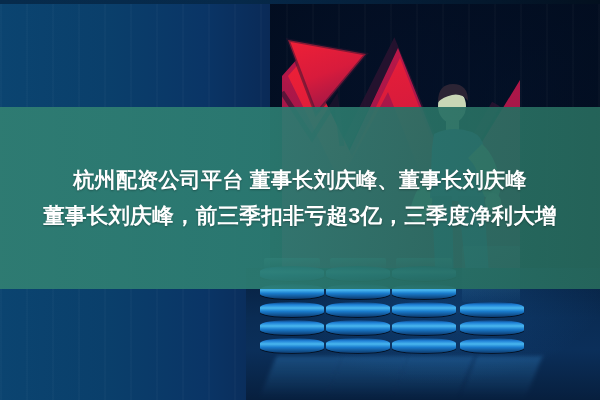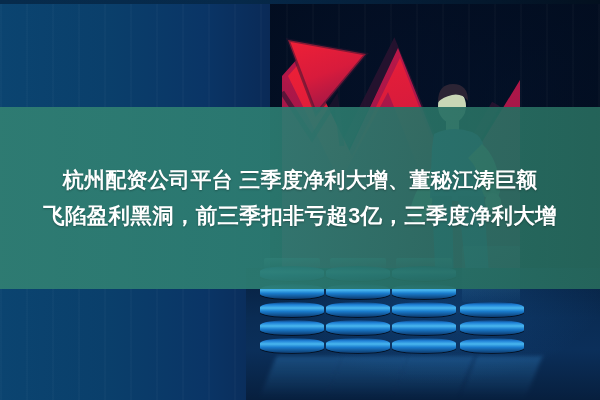--- a/index.html
+++ b/index.html
@@ -218,17 +218,17 @@
       <div class="coin" style="top:-52px;width:64px;height:15px;"></div>
       <div class="coin" style="top:-34px;width:64px;height:15px;"></div>
       <div class="coin" style="top:-16px;width:64px;height:15px;"></div>
       <div class="coin-shadow" style="left:8px;top:2px;width:66px;height:42px;transform:skewX(-22deg);"></div>
     </div>
   </div>
 
   <div class="layer" id="band"></div>
 
   <div class="layer" id="headline">
-    <div class="hl-line">杭州配资公司平台 三季度净利大增、董秘江涛巨额</div>
-    <div class="hl-line wide">飞陷盈利黑洞，前三季扣非亏超3亿，三季度净利大增</div>
+    <div class="hl-line">杭州配资公司平台 董事长刘庆峰、董事长刘庆峰</div>
+    <div class="hl-line wide">董事长刘庆峰，前三季扣非亏超3亿，三季度净利大增</div>
   </div>
 
 </div>
 
 </body></html>

